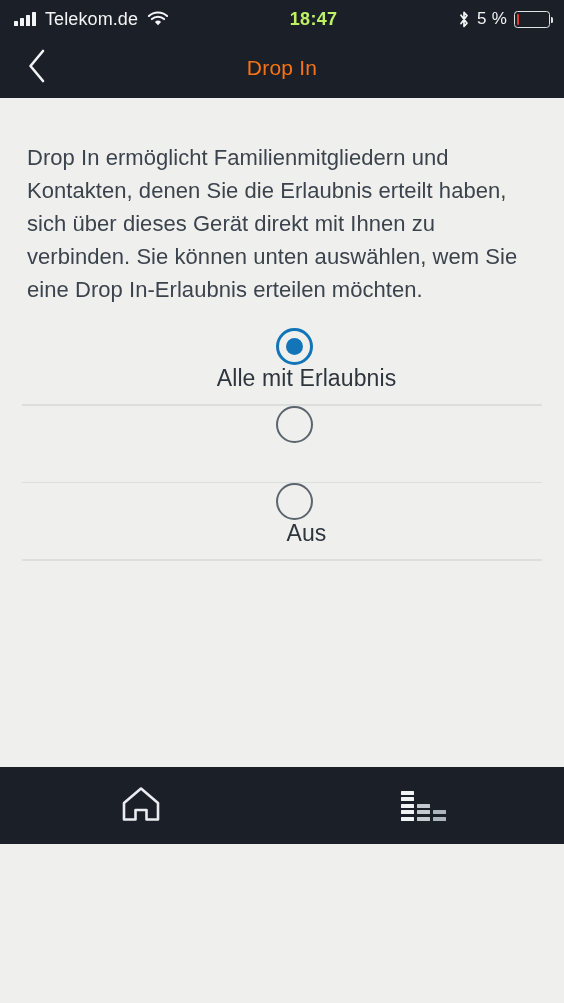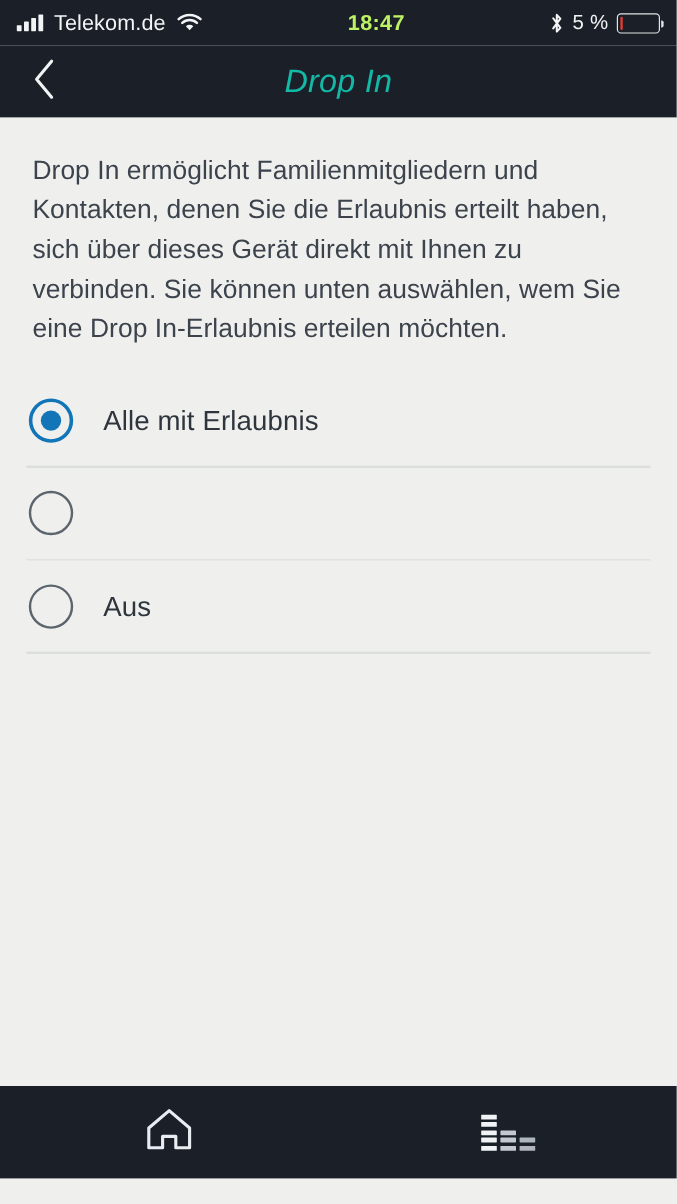--- a/index.html
+++ b/index.html
@@ -4,21 +4,21 @@
 <title>Drop In</title>
 <style>
   * { margin:0; padding:0; box-sizing:border-box; }
   html, body {
     width:564px; height:1003px;
     background:#eff0ee;
     font-family:"Liberation Sans", sans-serif;
     -webkit-font-smoothing:antialiased;
     overflow:hidden;
   }
-  .phone { position:relative; width:564px; height:982px; background:#eff0ee; }
+  .phone { position:relative; width:564px; height:844px; background:#eff0ee; }
 
   
   .statusbar {
     position:absolute; top:0; left:0; width:564px; height:38px;
     background:#1b2028; color:#e9ecef;
     display:flex; align-items:center;
   }
   .sb-left  { display:flex; align-items:center; gap:9px; padding-left:14px; flex:0 0 auto; }
   .sb-mid   { flex:1 1 auto; display:flex; justify-content:center; align-items:center; }
   .sb-right { display:flex; align-items:center; gap:7px; padding-right:14px; flex:0 0 auto; }
@@ -37,38 +37,38 @@
              border-radius:3.5px; display:flex; align-items:center; padding:2px; }
   .battery:after { content:""; position:absolute; right:-4px; top:5px; width:2.5px; height:6px;
                    background:#dfe3e6; border-radius:0 1.5px 1.5px 0; }
   .battery .lvl { height:100%; width:8%; background:#e03b32; border-radius:1px; }
 
   
   .navbar {
     position:absolute; top:38px; left:0; width:564px; height:60px;
     background:#1b2028; display:flex; align-items:center; justify-content:center;
   }
-  .nav-title { font-size:27px; color:#14b8a6; letter-spacing:.2px;font-style:italic; }
+  .nav-title { font-size:21px; color:#f97316; letter-spacing:.2px; }
   .back-btn {
     position:absolute; left:0; top:0; width:74px; height:60px;
     display:flex; align-items:center; justify-content:center; cursor:pointer;
   }
 
   
   .content { position:absolute; top:98px; left:0; width:564px; bottom:77px; background:#eff0ee; }
 
   .desc {
-    margin:27px 27px 0 27px;
+    margin:43px 27px 0 27px;
     font-size:22px; line-height:33px; color:#3c434c; letter-spacing:.05px;
   }
 
   .options { margin-top:22px; }
   .option {
     display:flex; align-items:center;
-    height:76px; padding-left:24px; cursor:pointer;
+    height:76px; padding-left:24px; cursor:pointer;flex-direction:column;
   }
   .radio { flex:0 0 auto; width:37px; height:37px; border-radius:50%;
            display:flex; align-items:center; justify-content:center; }
   .radio.off { border:2.2px solid #5c646d; }
   .radio.on  { border:3.6px solid #1175b8; }
   .radio.on .dot { width:17px; height:17px; border-radius:50%; background:#1175b8; }
   .opt-label { margin-left:25px; font-size:23px; color:#2e353d; letter-spacing:.1px; }
   .divider { height:1.5px; background:#dcdedc; margin:0 22px; }
 
   

